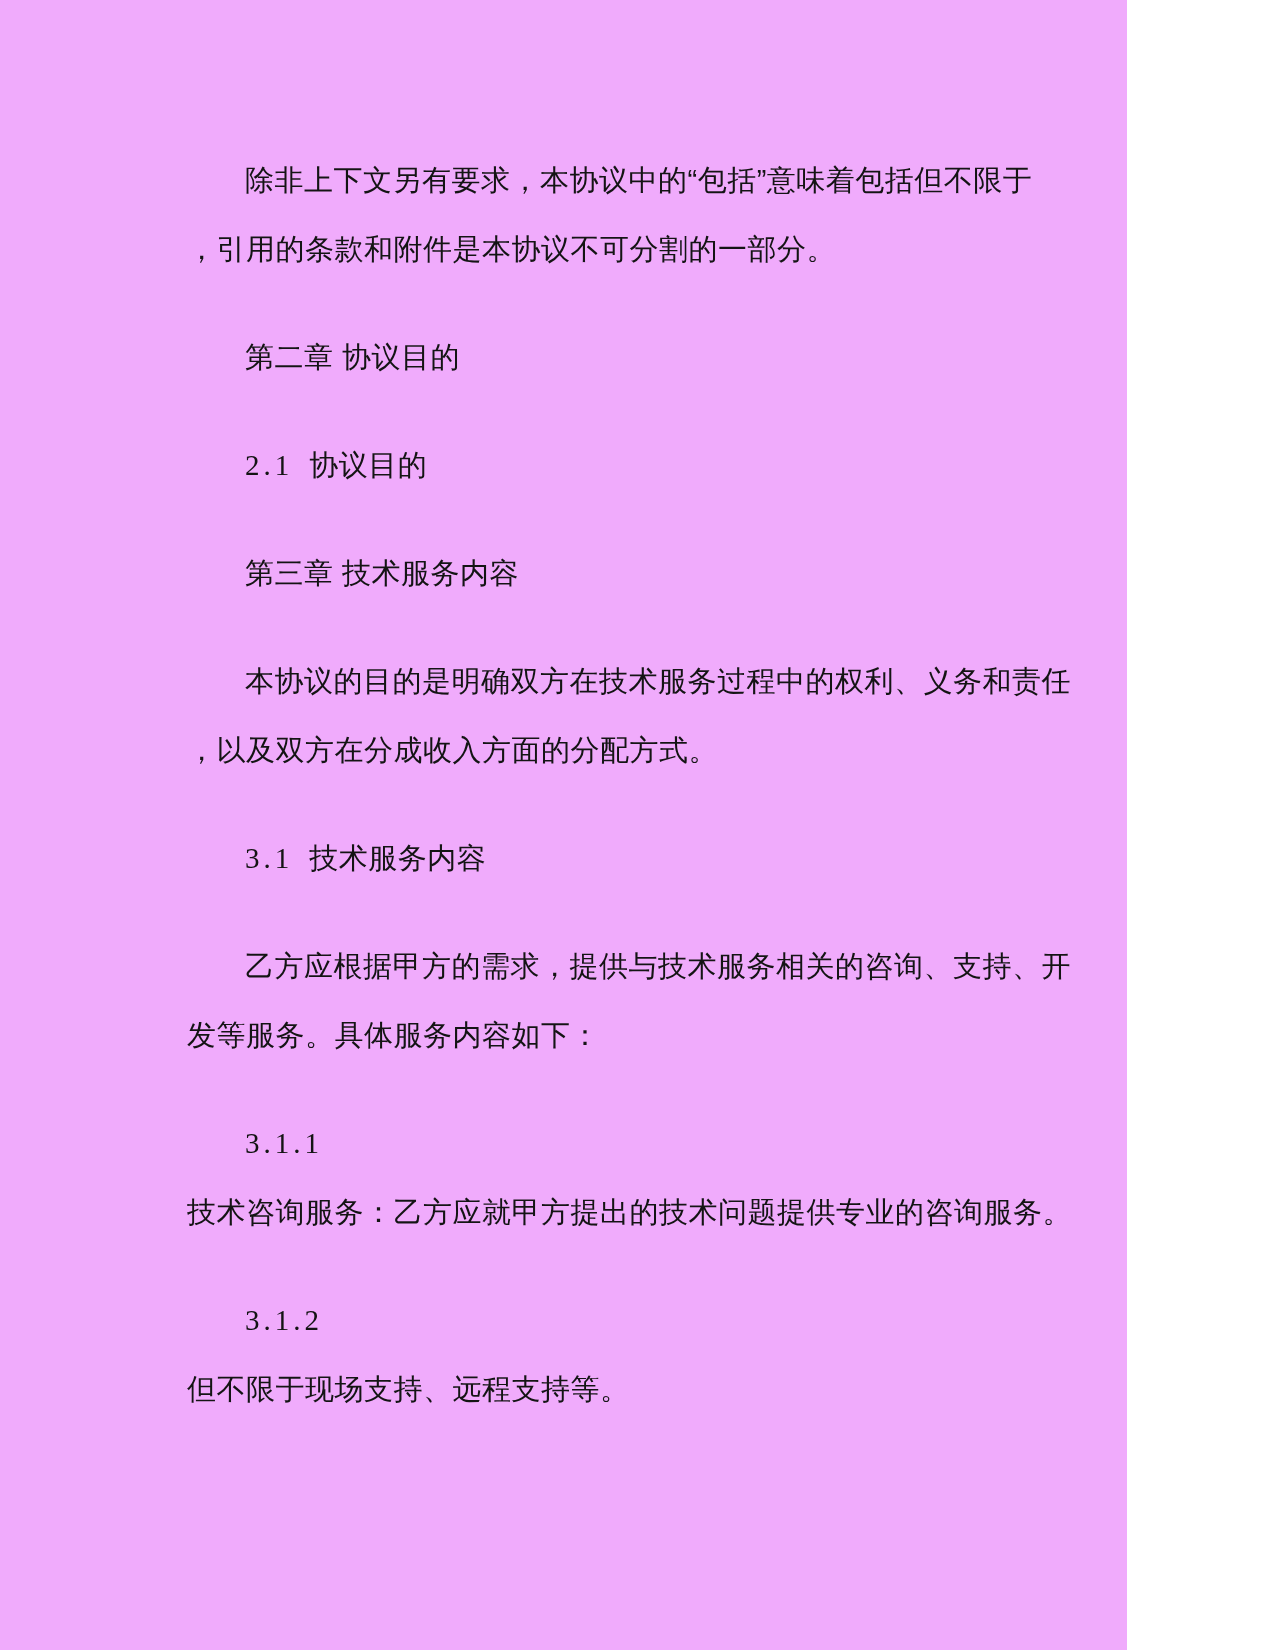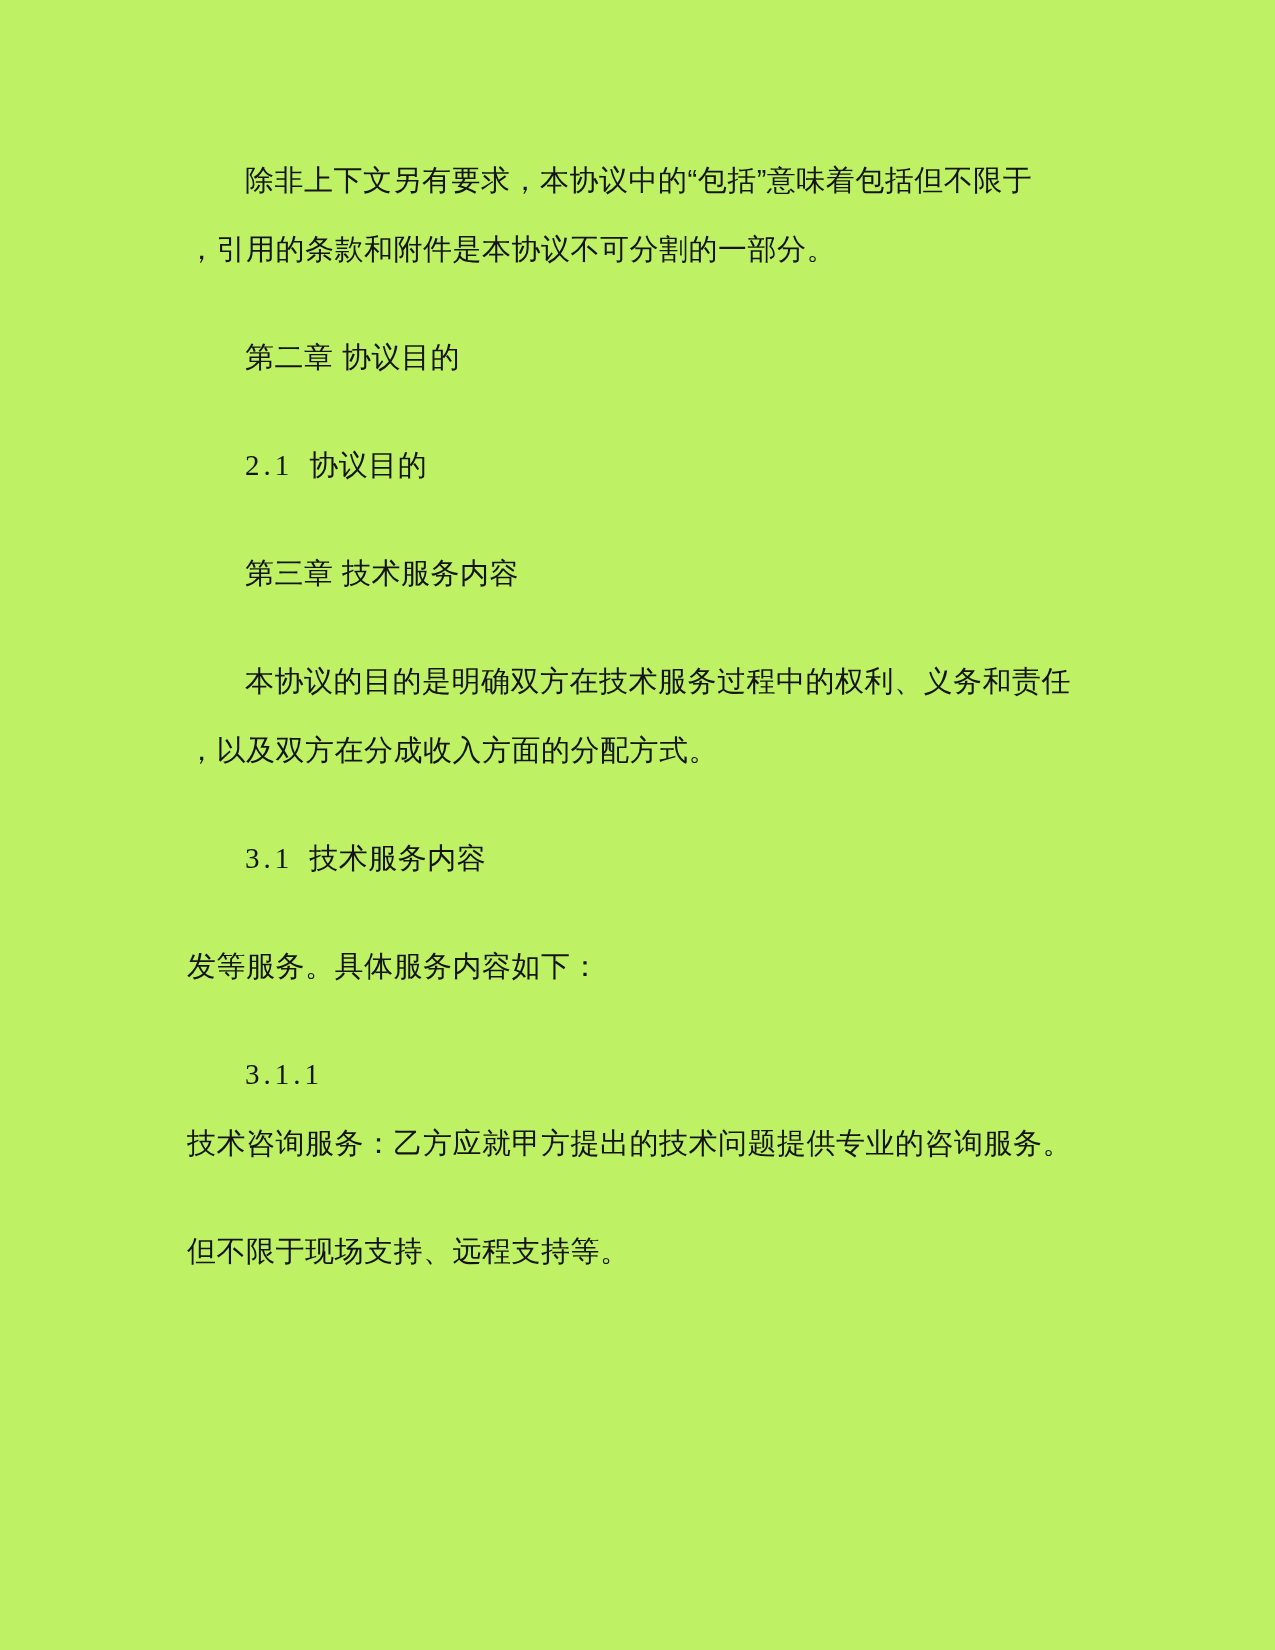--- a/index.html
+++ b/index.html
@@ -9,23 +9,23 @@
   }
   body {
     width: 1275px;
     height: 1650px;
     position: relative;
     overflow: hidden;
   }
   .page {
     position: absolute;
     left: 0; top: 0;
-    width: 1275px;
+    width: 1127px;
     height: 1650px;
-    background: #bef264;
+    background: #f0abfc;
     text-decoration: underline;
   }
   .doc {
     position: absolute;
     top: 146px;
     left: 187px;
     width: 910px;
     color: #141414;
     font-family: "Liberation Sans", "DejaVu Sans", sans-serif;
     font-size: 29px;
@@ -83,28 +83,32 @@
       <div class="line">，以及双方在分成收入方面的分配方式。</div>
     </div>
 
     <div class="block">
       <div class="line indent">
         <span class="num">3.1</span><span>技术服务内容</span>
       </div>
     </div>
 
     <div class="block">
+      <div class="line indent">乙方应根据甲方的需求，提供与技术服务相关的咨询、支持、开</div>
       <div class="line">发等服务。具体服务内容如下：</div>
     </div>
 
     <div class="block">
       <div class="line indent">
         <span class="num">3.1.1</span>
       </div>
       <div class="line">技术咨询服务：乙方应就甲方提出的技术问题提供专业的咨询服务。</div>
     </div>
 
     <div class="block">
+      <div class="line indent">
+        <span class="num">3.1.2</span>
+      </div>
       <div class="line">但不限于现场支持、远程支持等。</div>
     </div>
 
   </div>
 </div>
 
 </body></html>

